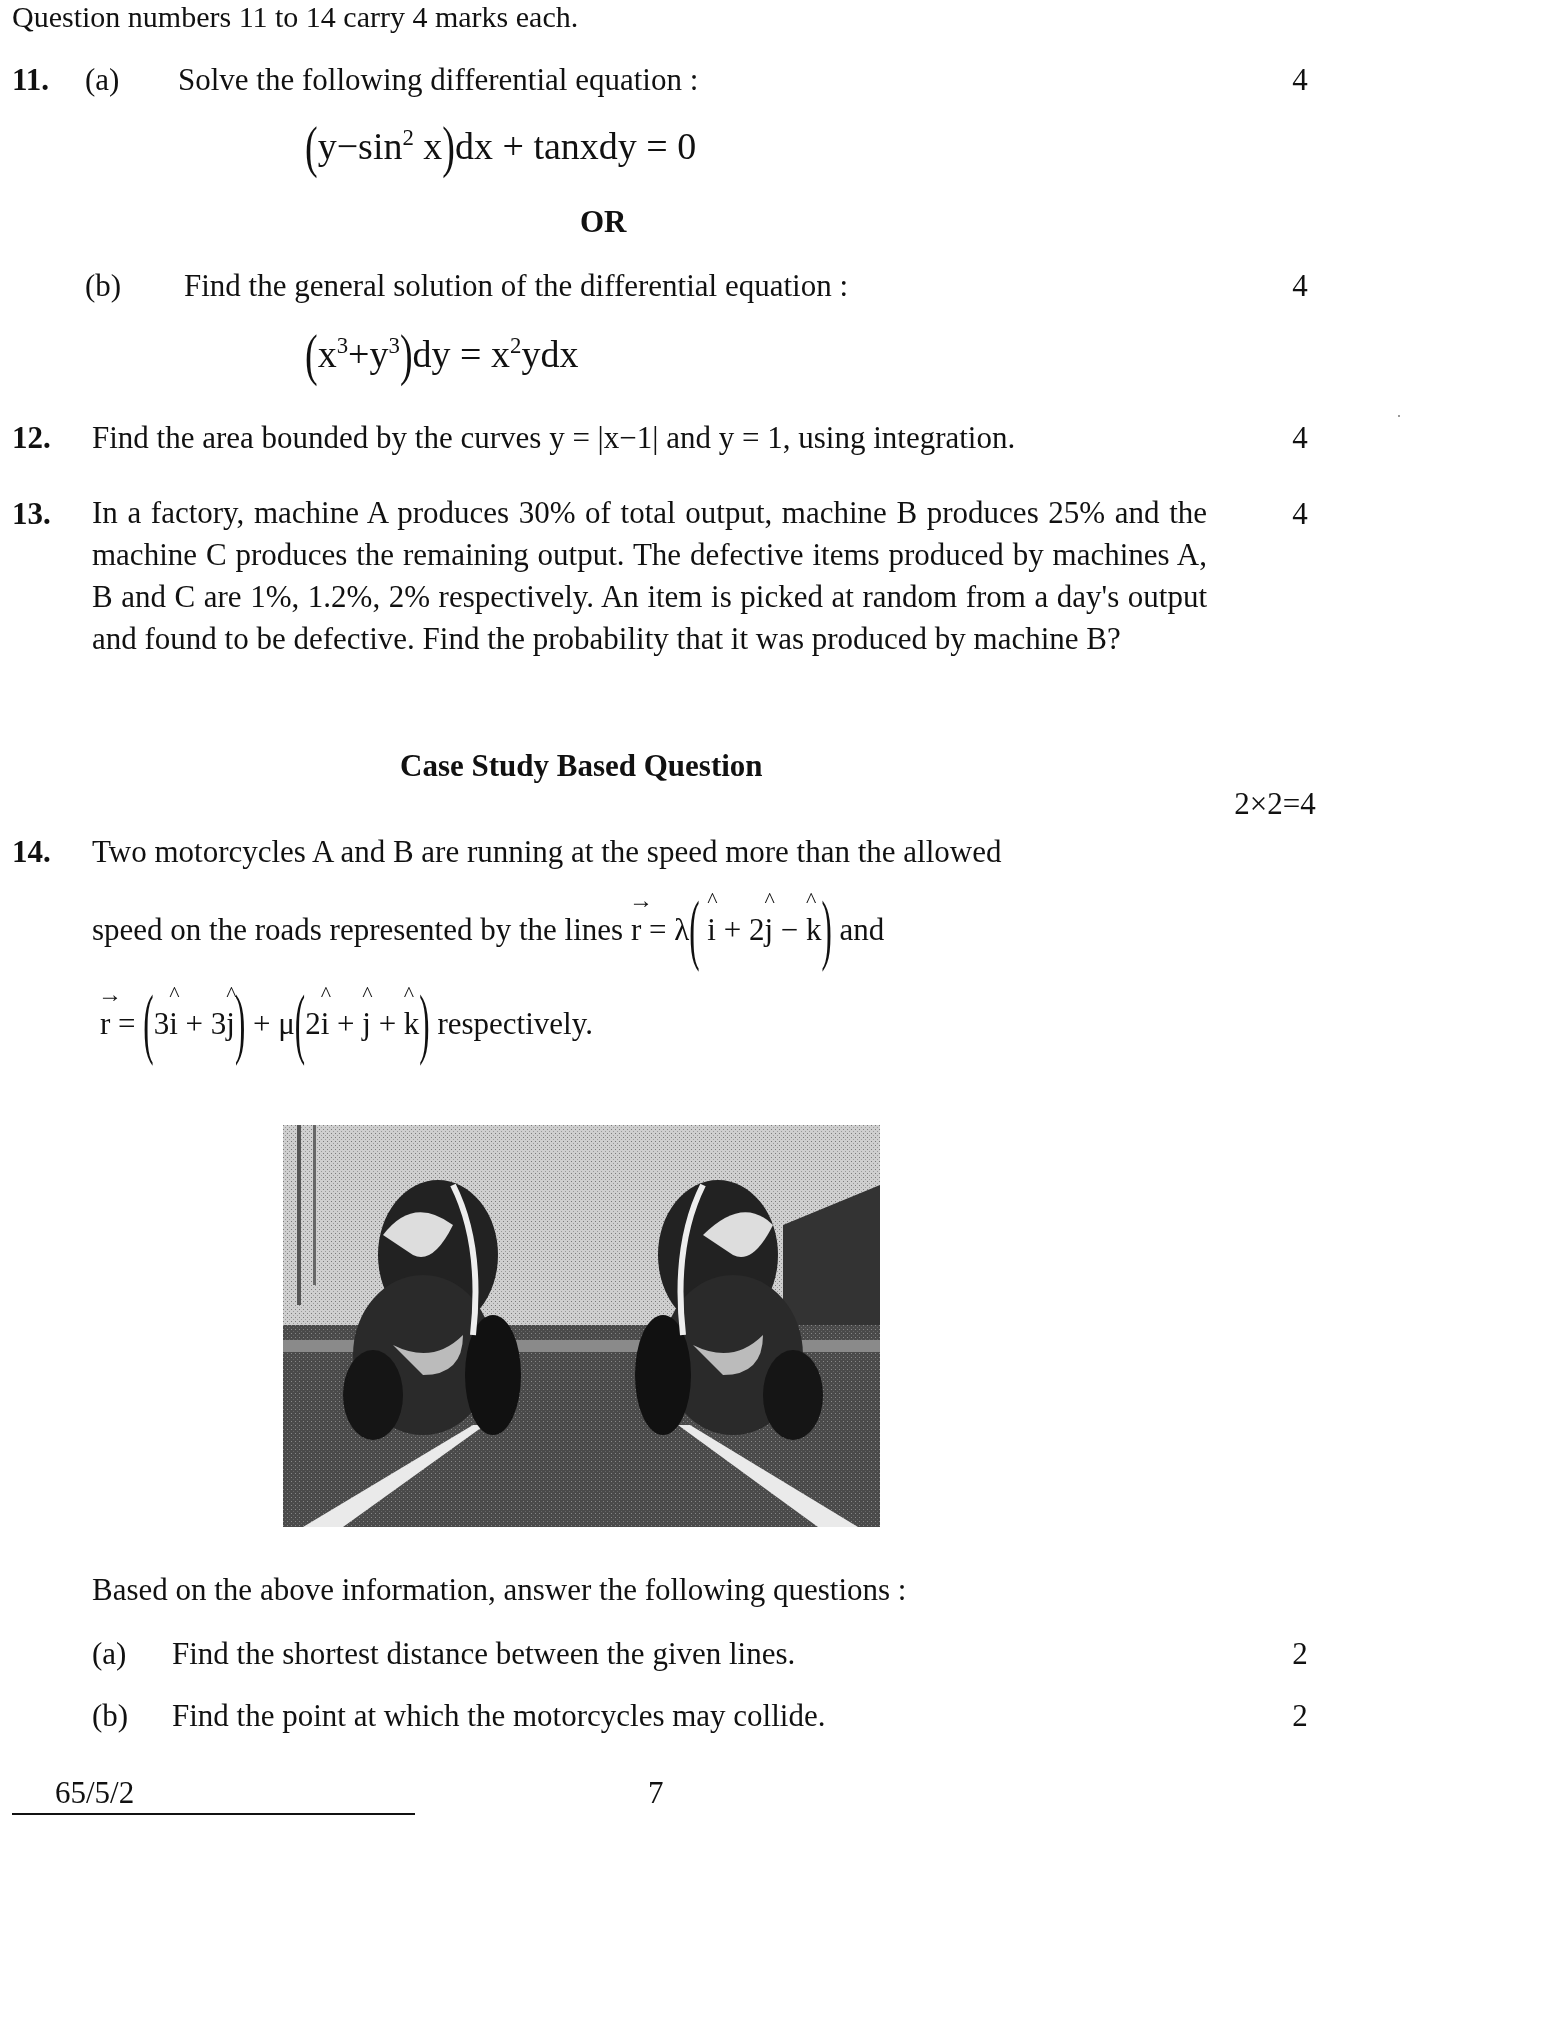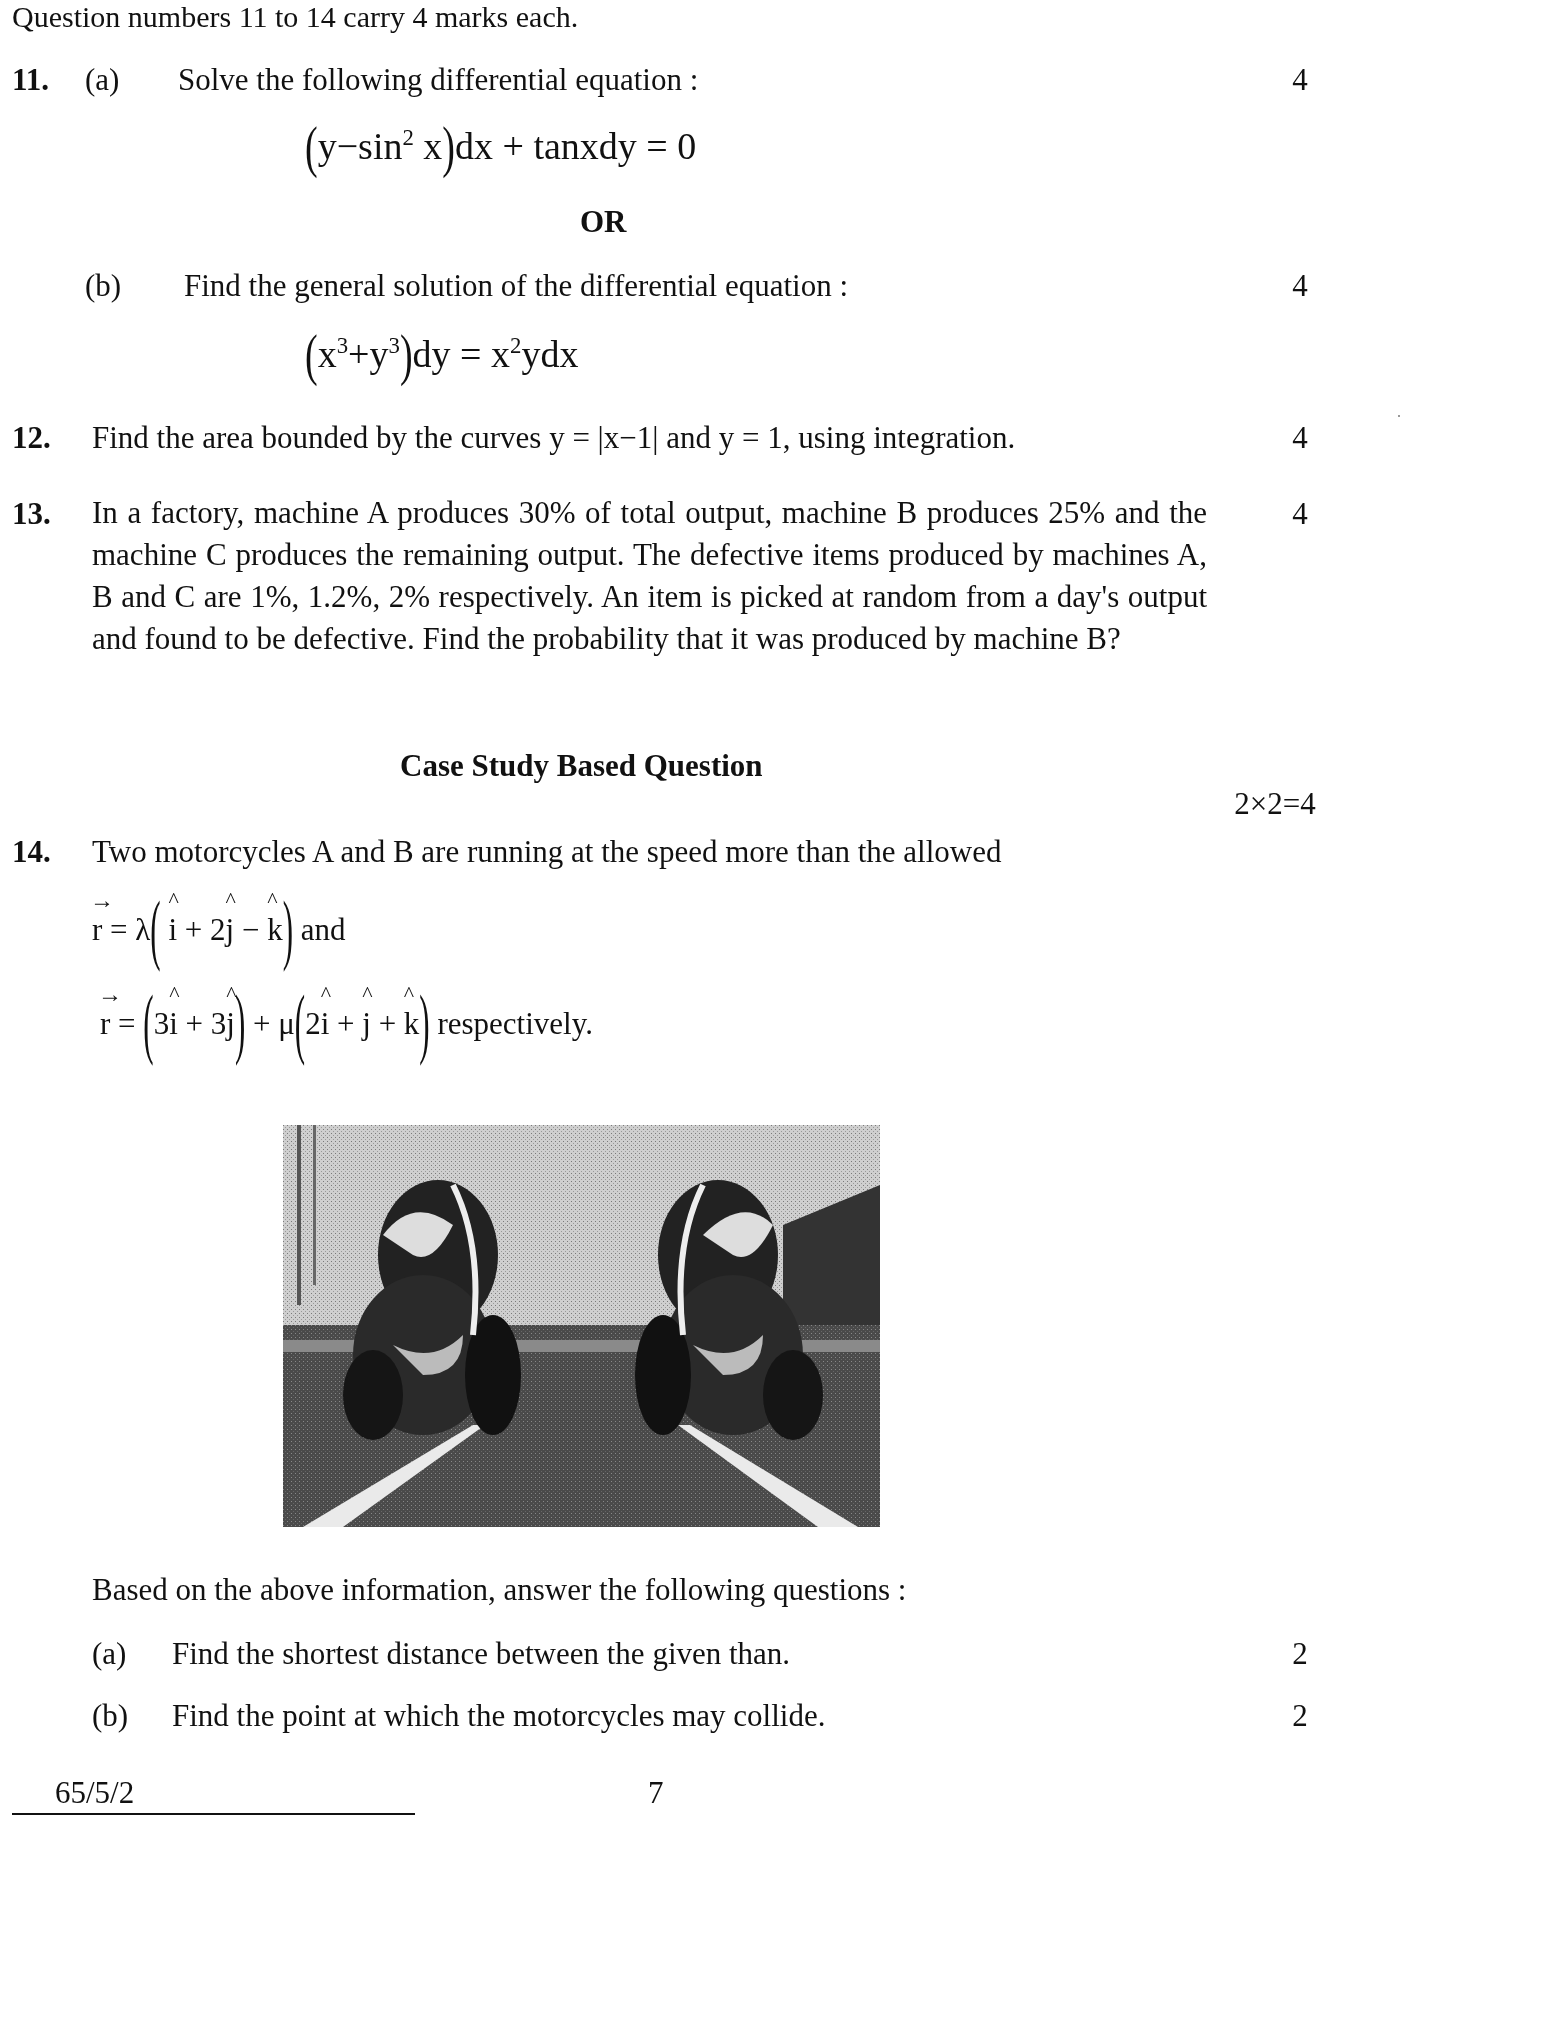--- a/index.html
+++ b/index.html
@@ -61,20 +61,21 @@
 <div class="abs q13">In a factory, machine A produces 30% of total output, machine B produces 25% and the machine C produces the remaining output. The defective items produced by machines A, B and C are 1%, 1.2%, 2% respectively. An item is picked at random from a day's output and found to be defective. Find the probability that it was produced by machine B?</div>
 <div class="abs txt marks" style="top:496px;">4</div>
 
 <div class="abs txt bold" style="left:400px; top:748px;">Case Study Based Question</div>
 
 <div class="abs txt" style="left:12px; top:834px; font-weight:bold;">14.</div>
 <div class="abs txt" style="left:92px; top:834px;">Two motorcycles A and B are running at the speed more than the allowed</div>
 <div class="abs txt" style="left:1225px; top:786px; width:100px; text-align:center;">2×2=4</div>
 
 <div class="abs txt" style="left:92px; top:912px;">
+  <span>speed on the roads represented by the lines</span>
   <span class="vec"><span class="arrow">→</span><span>r</span></span>
   <span>= λ</span><span class="bigparen">(</span>
   <span class="hat"><span class="cap">^</span><span>i</span></span>
   <span>+ 2</span><span class="hat"><span class="cap">^</span><span>j</span></span>
   <span>−</span>
   <span class="hat"><span class="cap">^</span><span>k</span></span><span class="bigparen">)</span>
   <span>and</span>
 </div>
 
 <div class="abs txt" style="left:100px; top:1006px;">
@@ -125,21 +126,21 @@
     <path d="M420,110 q40,-40 70,-10 q-20,40 -40,30 z" fill="#ddd"></path>
     <path d="M410,220 q40,20 70,-10 q0,40 -40,40 z" fill="#bbb"></path>
     <path d="M170,60 q30,60 20,150" stroke="#eee" stroke-width="6" fill="none"></path>
     <path d="M420,60 q-30,60 -20,150" stroke="#eee" stroke-width="6" fill="none"></path>
   </svg>
 </div>
 
 <div class="abs txt" style="left:92px; top:1572px;">Based on the above information, answer the following questions :</div>
 
 <div class="abs txt" style="left:92px; top:1636px;">(a)</div>
-<div class="abs txt" style="left:172px; top:1636px;">Find the shortest distance between the given than.</div>
+<div class="abs txt" style="left:172px; top:1636px;">Find the shortest distance between the given lines.</div>
 <div class="abs txt marks" style="top:1636px;">2</div>
 
 <div class="abs txt" style="left:92px; top:1698px;">(b)</div>
 <div class="abs txt" style="left:172px; top:1698px;">Find the point at which the motorcycles may collide.</div>
 <div class="abs txt marks" style="top:1698px;">2</div>
 
 <div class="abs txt" style="left:12px; top:1775px;margin-left:43px;">65/5/2</div>
 <div class="abs txt" style="left:648px; top:1775px;">7</div>
 <div class="abs footer-rule"></div>
 <div class="abs stray" style="left:1398px; top:415px;"></div>

